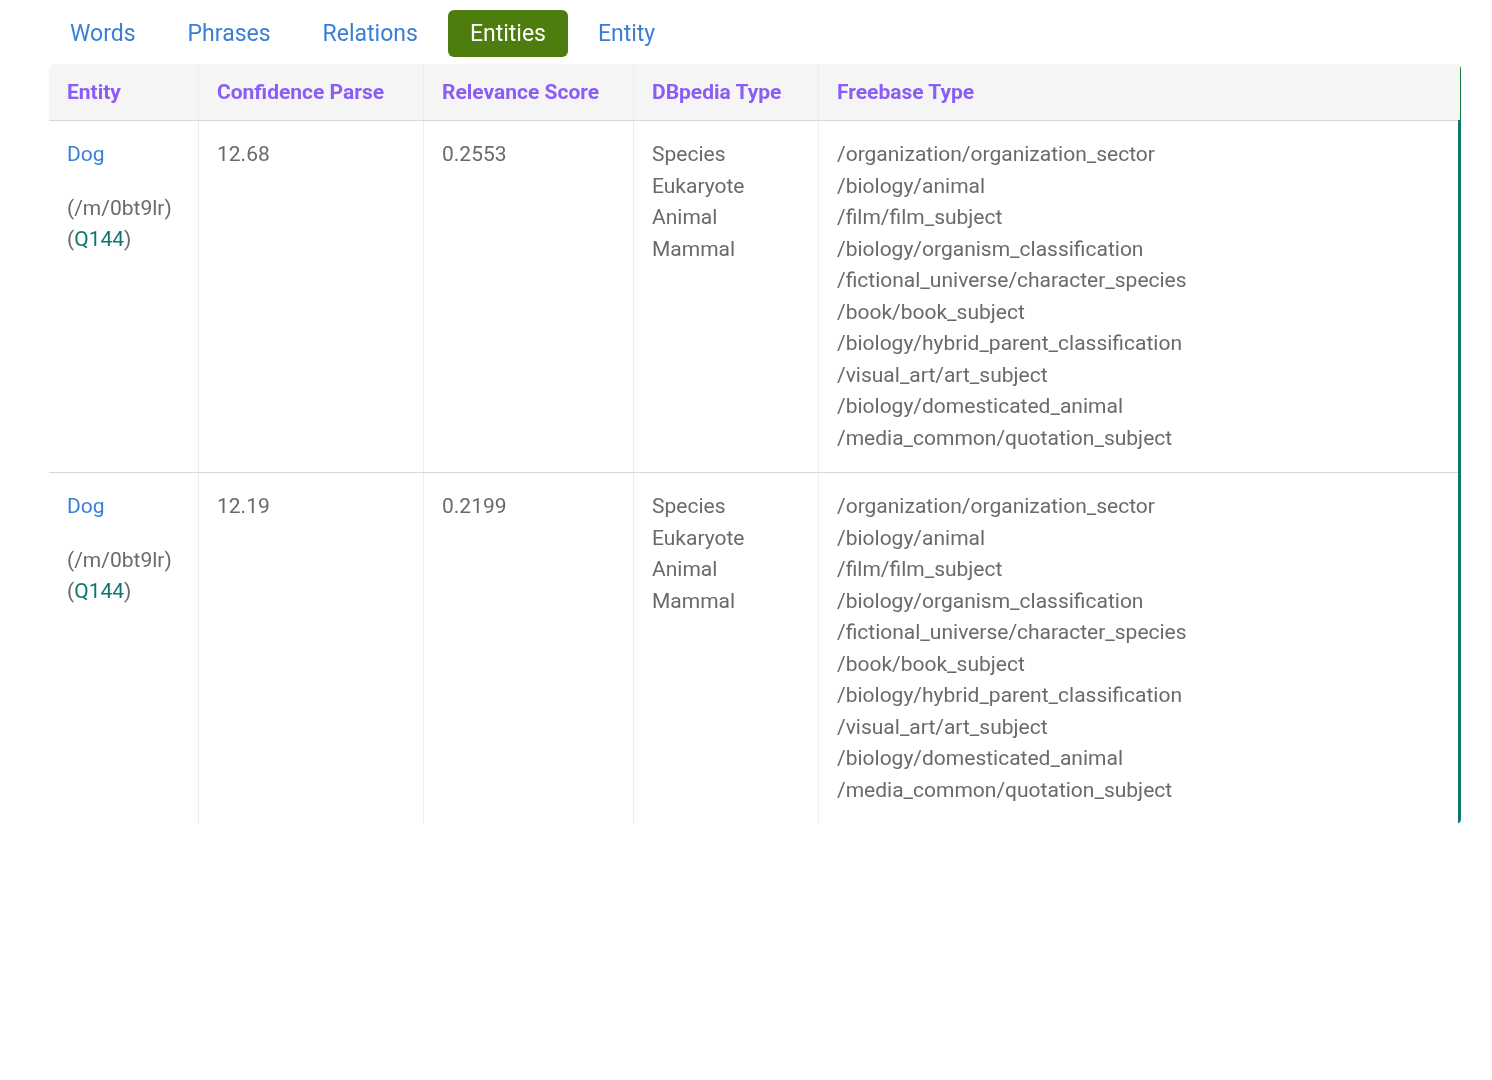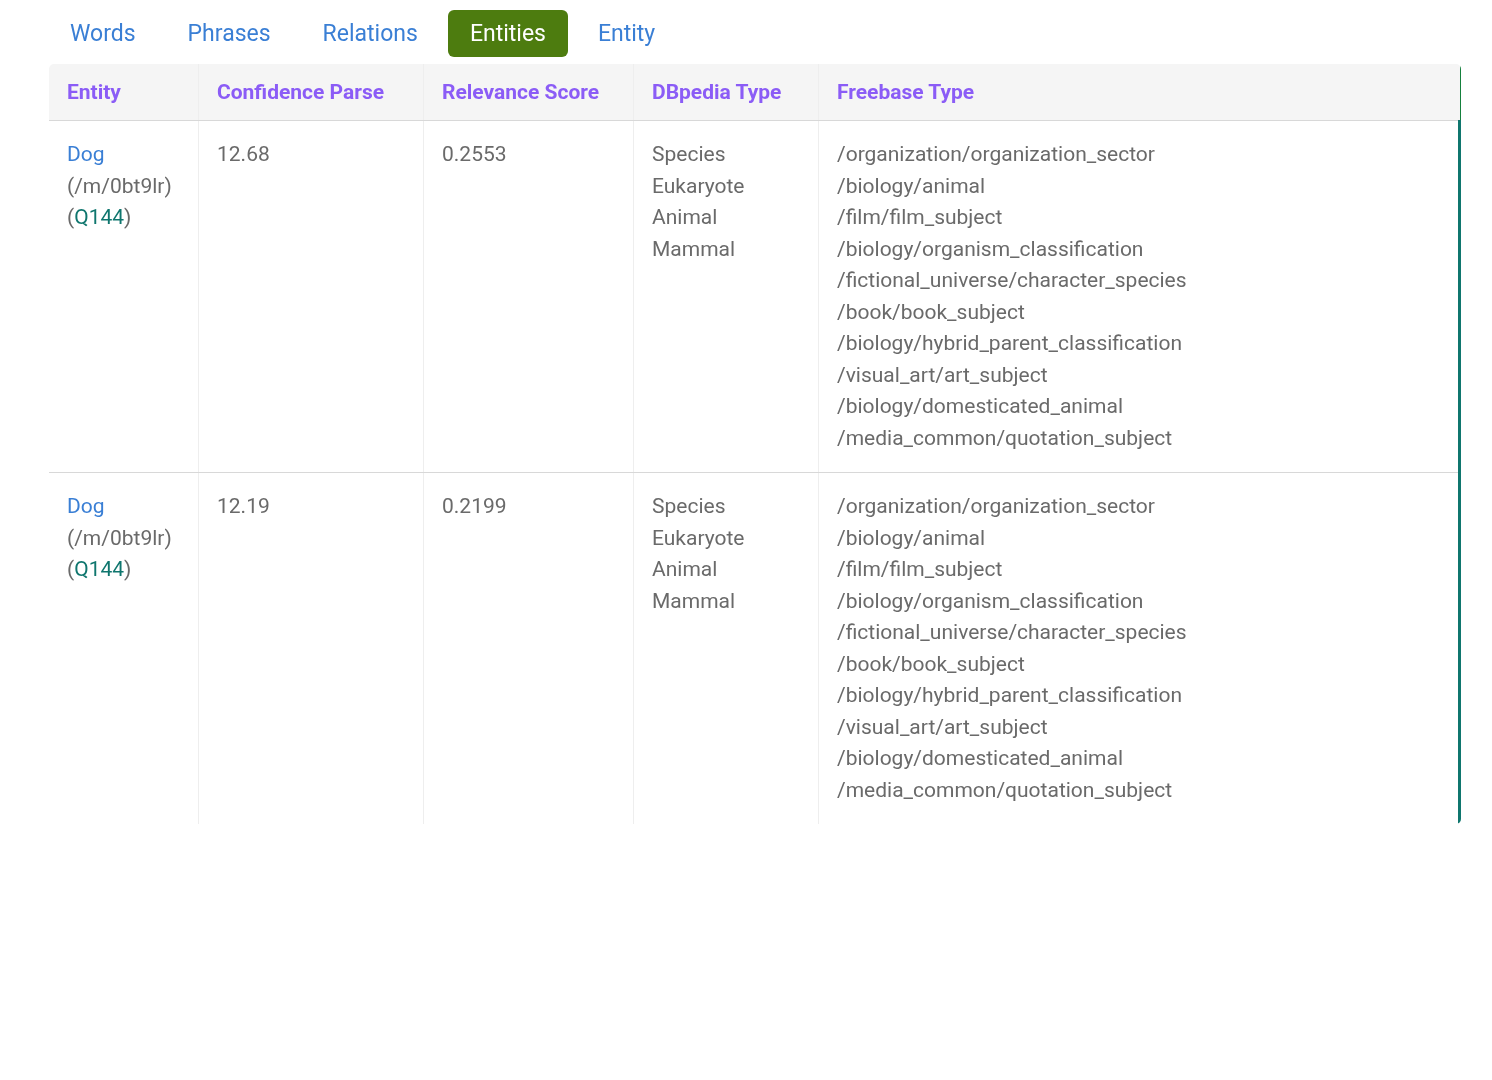--- a/index.html
+++ b/index.html
@@ -72,21 +72,21 @@
     vertical-align: top;
     padding: 18px 18px;
     border-bottom: 1px solid #d8d8d8;
     border-right: 1px solid #eee;
     color: #6a6a6a;
     line-height: 1.5;
   }
   table.entities td:first-child { border-left: 1px solid #d8d8d8; }
   table.entities td:last-child  { border-right: 4px solid #0f766e; }
   .ent-name { color: #3a7fd5; cursor: pointer; }
-  .ent-ids  { color: #6a6a6a; }
+  .ent-ids  { margin-top: 22px; color: #6a6a6a; }
   .ent-wikidata { color: #0f766e; cursor: pointer; }
   .list-lines div { white-space: nowrap; }
   col.c-entity   { width: 150px; }
   col.c-conf     { width: 225px; }
   col.c-rel      { width: 210px; }
   col.c-dbp      { width: 185px; }
 </style>
 </head>
 <body>
 

